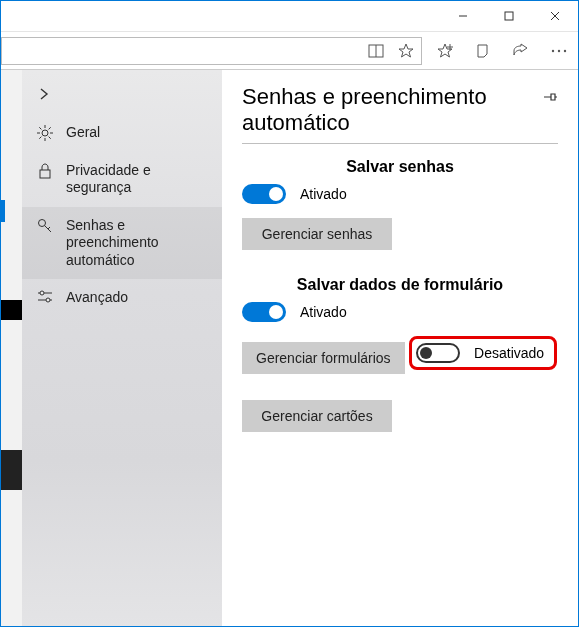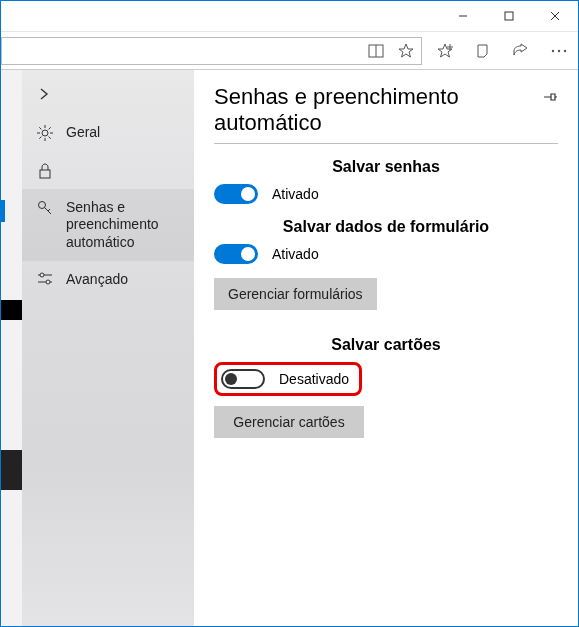--- a/index.html
+++ b/index.html
@@ -68,21 +68,21 @@
     width: 21px;
     background:#f2f2f2;
     position:relative;
     overflow:hidden;
   }
   .left-sliver .dark1 { position:absolute; left:0; top:230px; width:21px; height:20px; background:#000;}
   .left-sliver .dark2 { position:absolute; left:0; top:380px; width:21px; height:40px; background:#222;}
   .left-sliver .blue { position:absolute; left:0; top:130px; width:4px; height:22px; background:#0078d7;}
 
   .sidebar {
-    width: 172px;
+    width: 200px;
     background: linear-gradient(180deg,#e9e9ea 0%, #dcdcdf 40%, #d8d8db 70%, #e4e4e6 100%);
     padding: 10px 0;
   }
   .sidebar .back {
     padding: 8px 16px 14px;
     font-size:14px;
     color:#333;
   }
   .side-item {
     display:flex;
@@ -259,20 +259,21 @@
       <span class="side-label">Geral</span>
     </div>
 
     <div class="side-item">
       <span class="side-icon">
         <svg width="14" height="16">
             <rect x="2" y="7" width="10" height="8" fill="none" stroke="#333"></rect>
             <path d="M4 7 L4 4 C4 2 6 1 7 1 C8 1 10 2 10 4 L10 7" fill="none" stroke="#333"></path>
           </svg>
       </span>
+      <span class="side-label">Privacidade e segurança</span>
     </div>
 
     <div class="side-item selected">
       <span class="side-icon">
         <svg width="16" height="16">
             <circle cx="5" cy="5" r="3.5" fill="none" stroke="#333"></circle>
             <line x1="7.5" y1="7.5" x2="14" y2="14" stroke="#333"></line>
             <line x1="11" y1="11" x2="13" y2="9" stroke="#333"></line>
           </svg>
       </span>
@@ -301,31 +302,31 @@
           </svg>
       </div>
     </div>
 
     
     <div class="field-label">Salvar senhas</div>
     <div class="toggle-row">
       <div class="toggle on"></div>
       <span class="toggle-text">Ativado</span>
     </div>
+    <button class="btn">Gerenciar senhas</button>
 
     
 
     <div class="field-label">Salvar dados de formulário</div>
     <div class="toggle-row">
       <div class="toggle on"></div>
       <span class="toggle-text">Ativado</span>
     </div>
     <button class="btn">Gerenciar formulários</button>
 
-    <div class="field-label">Salvar cartões</div>
     <div class="highlight-box">
       <div class="toggle off"></div>
       <span class="toggle-text">Desativado</span>
     </div>
     <br>
     <button class="btn" style="margin-bottom:12px;">Gerenciar cartões</button>
   </div>
 </div>
 
 </body></html>

